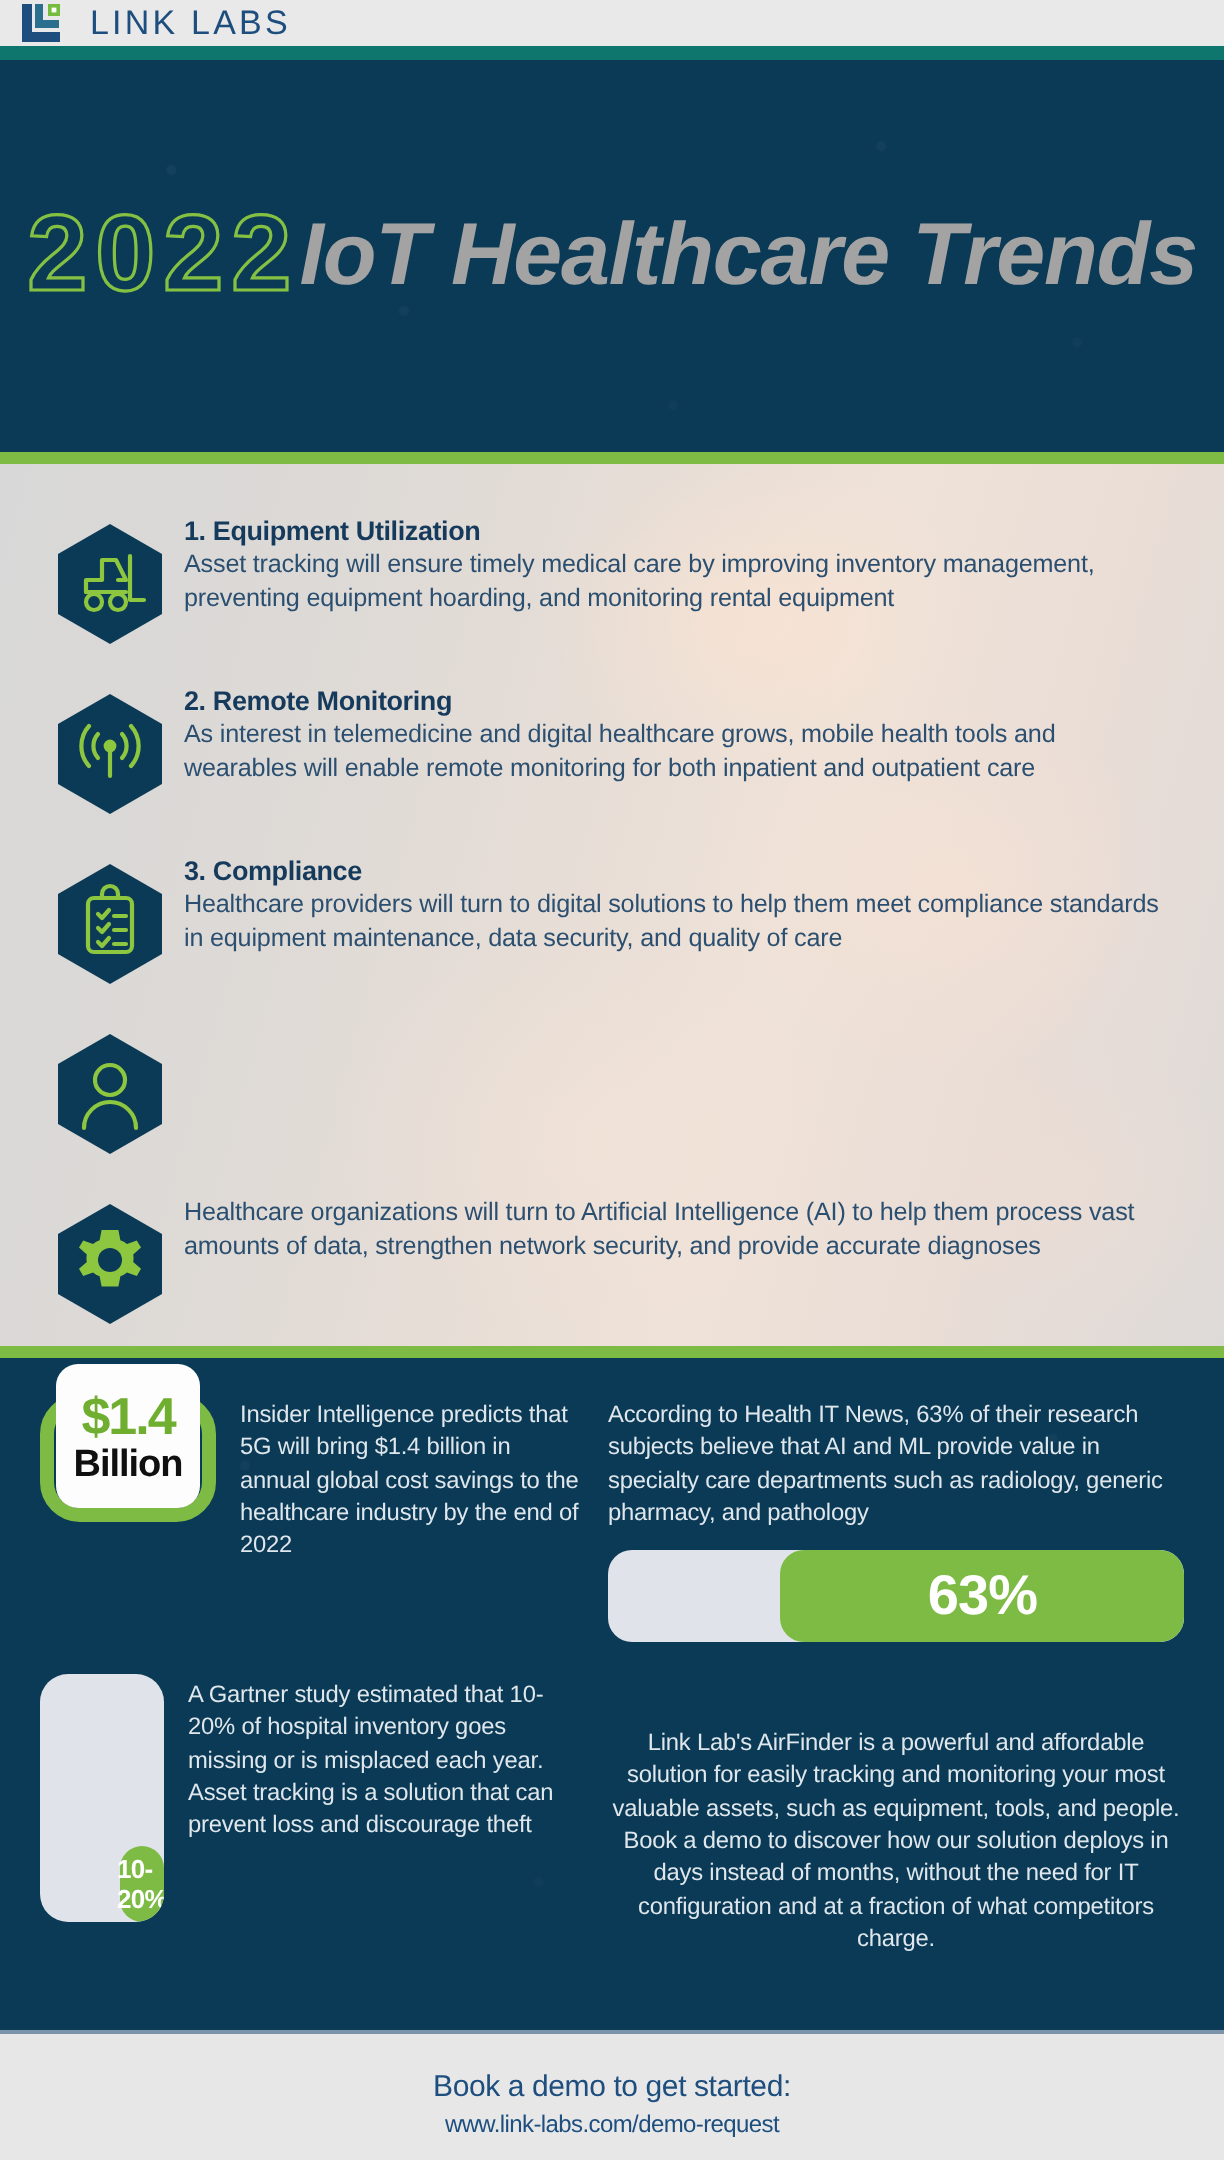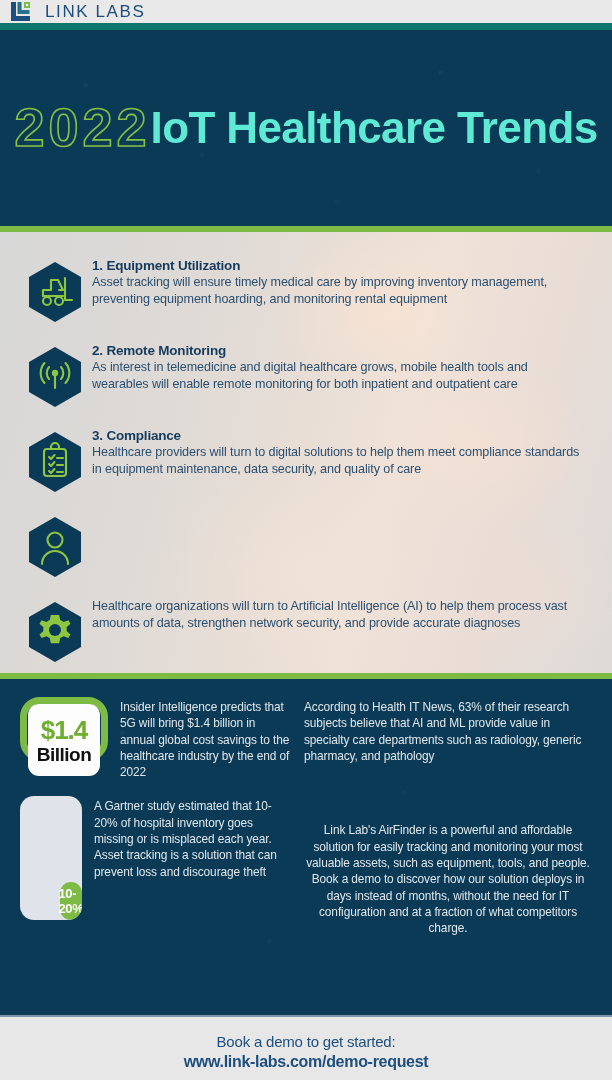--- a/index.html
+++ b/index.html
@@ -57,23 +57,24 @@
     letter-spacing:4px;
     color:transparent;
     -webkit-text-stroke:1.6px #84c143;
     margin-bottom:2px;
     line-height:1;
   }
   .headline {
     position:relative;
     font-size:44px;
     font-weight:700;
-    color:#5eead4;
+    color:#a3a3a3;
     letter-spacing:-0.6px;
     line-height:1.06;
+    font-style:italic;
   }
   .green-rule { height:6px; background:#7ebb44; }
 
   
   .trends {
     height:441px;
     position:relative;
     background:linear-gradient(105deg,#d8d8d8 0%,#dcd9d6 22%,#e6ddd6 45%,#efe2d8 62%,#e9ddd6 80%,#dedad8 100%);
     padding:24px 18px 0 18px;
     overflow:hidden;
@@ -132,21 +133,21 @@
   }
   .row { display:flex; position:relative; }
   .col-left { width:272px; flex:none; display:flex; }
   .col-right { flex:1; padding-left:12px; }
 
   .badge-billion {
     width:88px; height:64px; flex:none;
     border:7px solid #7ebb44;
     border-radius:20px;
     background:#0b3a56;
-    display:flex; align-items:flex-start; justify-content:center;
+    display:flex; align-items:flex-end; justify-content:center;
     margin-right:12px;
   }
   .badge-inner {
     width:72px; height:72px;
     background:#fdfdfd;
     border-radius:11px;
     display:flex; flex-direction:column;
     align-items:center; justify-content:center;
     line-height:1;
   }
@@ -202,21 +203,21 @@
 
   
   .footer {
     height:71px;
     background:#e7e7e8;
     border-top:2px solid #7b93ab;
     display:flex; flex-direction:column;
     align-items:center; justify-content:center;
   }
   .footer-line1 { font-size:15px; color:#1d4e7e; letter-spacing:-0.2px; }
-  .footer-line2 { font-size:16px; font-weight:700; color:#1d4e7e; margin-top:3px; letter-spacing:-0.3px; }
+  .footer-line2 { font-size:12px; font-weight:400; color:#1d4e7e; margin-top:3px; letter-spacing:-0.3px; }
 </style>
 </head>
 <body>
 
 <div class="logobar">
   <span class="logo-mark">
     <svg viewBox="0 0 24 22" width="24" height="22">
       <path d="M1 1 h5 v14 h14 v5 h-19 z" fill="#1d4e7e"></path>
       <path d="M7.5 1 h4 v8 h8 v4 h-12 z" fill="#2b6f8f"></path>
       <rect x="14" y="1" width="6" height="6" fill="#76bc3f"></rect>
@@ -331,20 +332,25 @@
         <div class="badge-inner">
           <div class="badge-amount">$1.4</div>
           <div class="badge-unit">Billion</div>
         </div>
       </div>
       <div class="stat-text stat-text-sm">Insider Intelligence predicts that 5G will bring $1.4 billion in annual global cost savings to the healthcare industry by the end of 2022</div>
     </div>
 
     <div class="col-right">
       <div class="stat-text stat-text-sm">According to Health IT News, 63% of their research subjects believe that AI and ML provide value in specialty care departments such as radiology, generic pharmacy, and pathology</div>
+      <div class="hbar">
+        <div class="hbar-fill">
+          <span class="hbar-label">63%</span>
+        </div>
+      </div>
     </div>
   </div>
 
   <div class="row row2">
     <div class="col-left">
       <div class="vbar">
         <div class="vbar-fill">
           <span class="vbar-label">10-20%</span>
         </div>
       </div>

